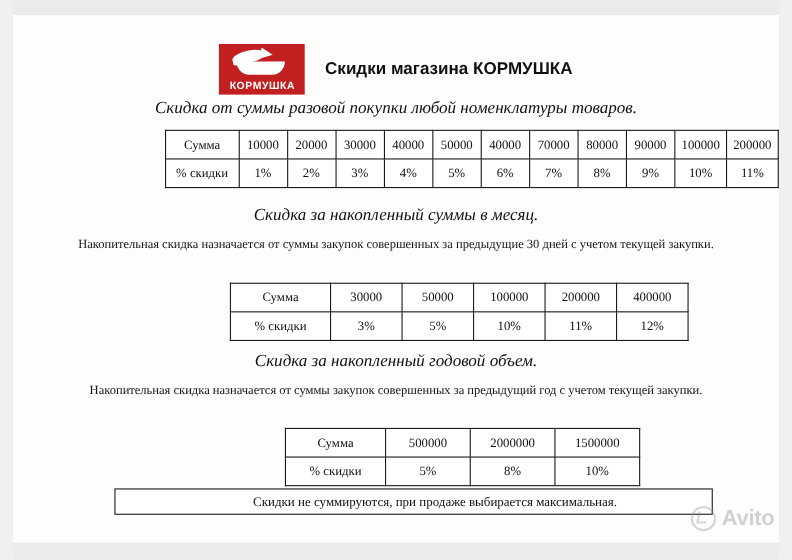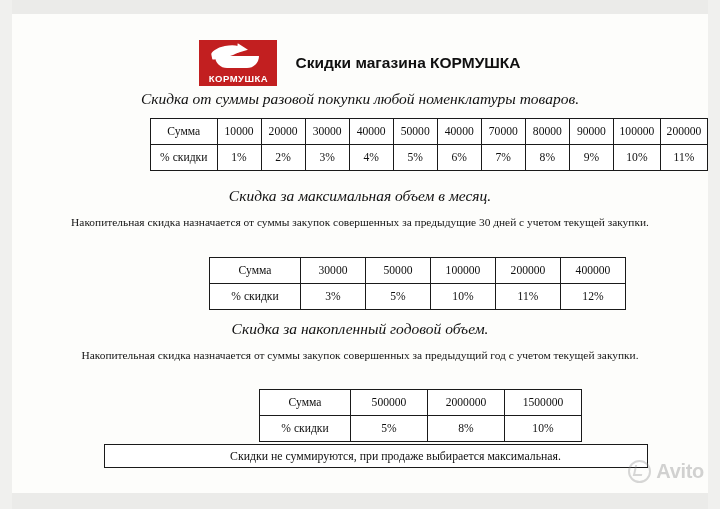--- a/index.html
+++ b/index.html
@@ -263,21 +263,21 @@
         <td>6%</td>
         <td>7%</td>
         <td>8%</td>
         <td>9%</td>
         <td>10%</td>
         <td>11%</td>
       </tr>
     </tbody>
       </table>
 
-    <div class="section-title" style="top:173px;">Скидка за максимальная объем в месяц.</div>
+    <div class="section-title" style="top:173px;">Скидка за накопленный суммы в месяц.</div>
     <div class="section-note" style="top:201px; left:0;">Накопительная скидка назначается от суммы закупок совершенных за предыдущие 30 дней с учетом текущей закупки.</div>
 
     <table class="grid t2" style="left:155px; top:243px;">
       <tbody>
           <tr>
         <td class="rowhead">Сумма</td>
         <td>30000</td>
         <td>50000</td>
         <td>100000</td>
         <td>200000</td>

